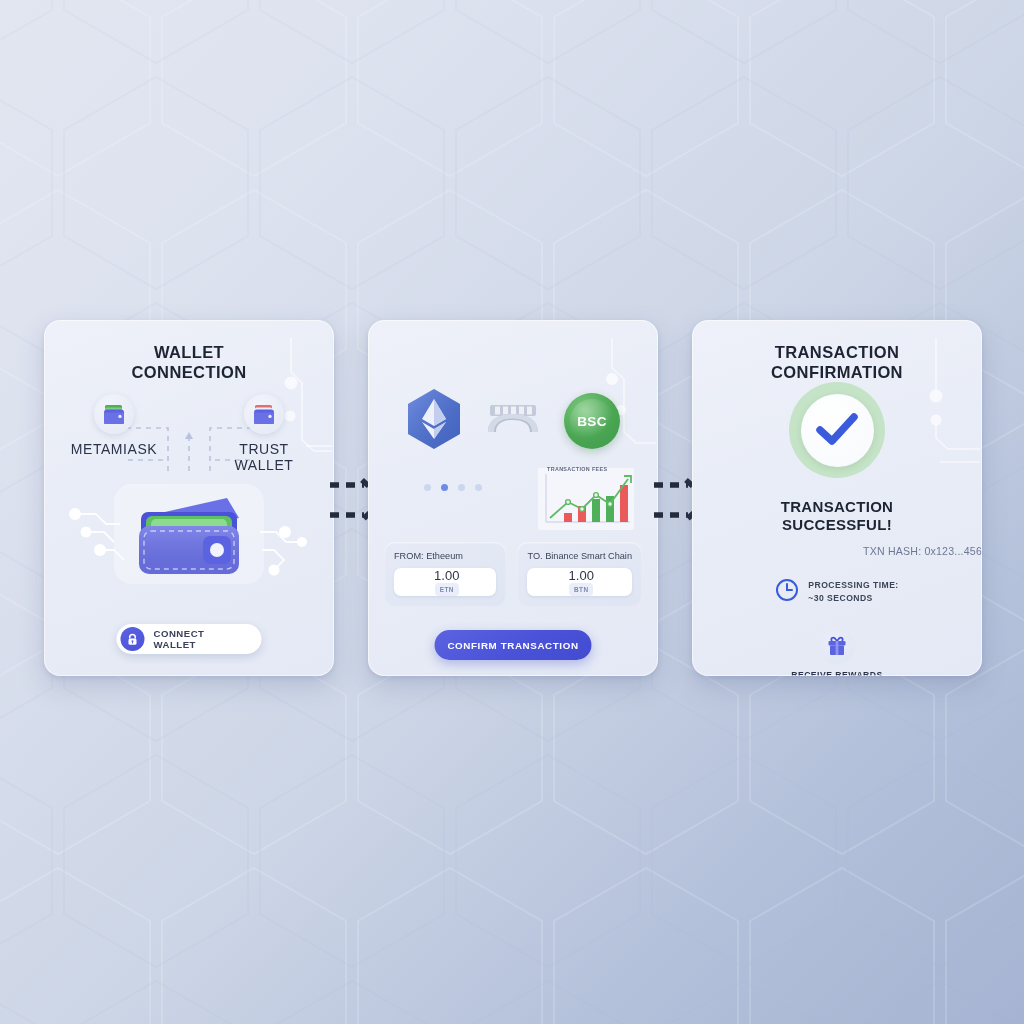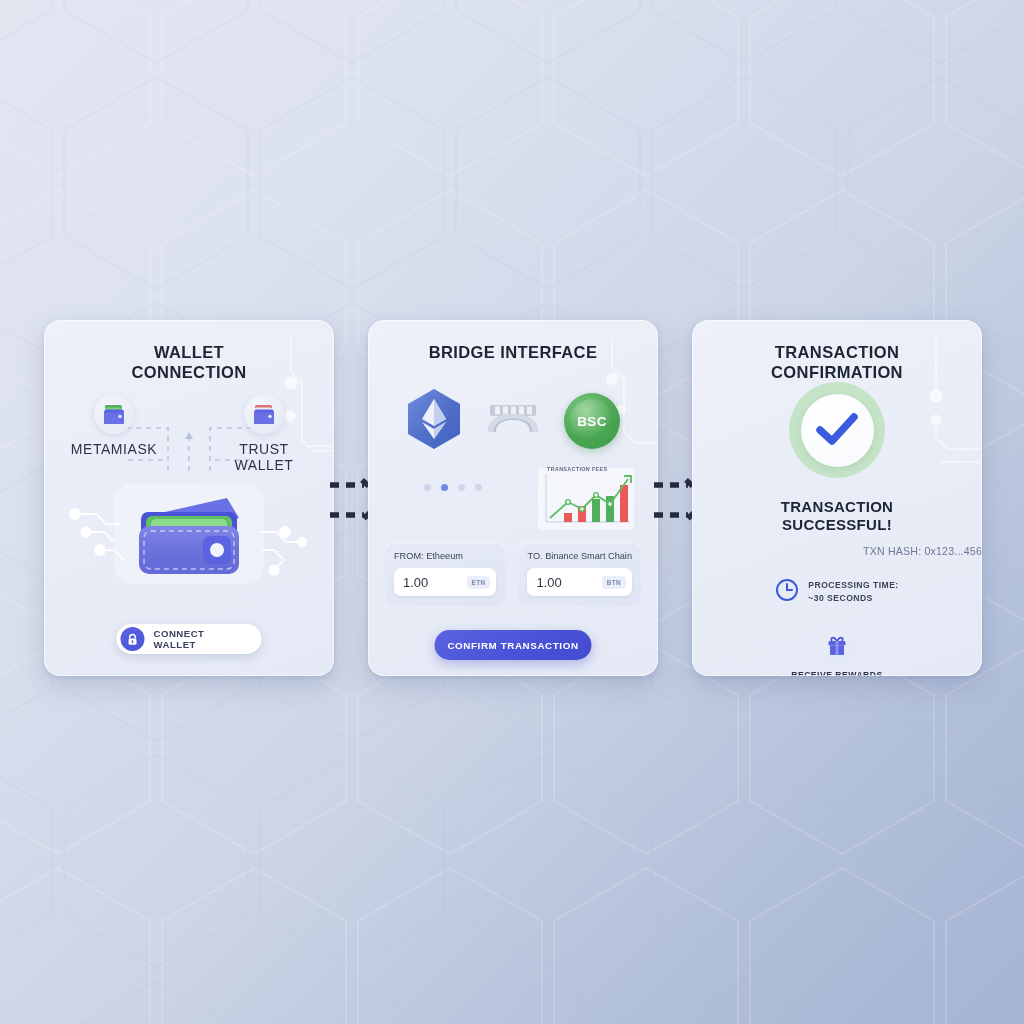--- a/index.html
+++ b/index.html
@@ -147,20 +147,21 @@
     background:linear-gradient(160deg,#e6eaf6,#dfe5f3);
     padding:9px 10px 10px;
     box-shadow:inset 0 1px 2px rgba(255,255,255,.7);
   }
   .io-label{ font-size:9.2px;color:#3b4458;margin-bottom:7px;white-space:nowrap;overflow:hidden; }
   .io-input{
     height:28px;border-radius:7px;background:#fff;
     display:flex;align-items:center;justify-content:space-between;
     padding:0 6px 0 9px;
     box-shadow:0 1px 3px rgba(90,105,150,.14);
+    flex-direction:column;
   }
   .io-value{ font-size:13px;color:#2e3648; }
   .io-badge{
     font-size:6.4px;font-weight:bold;letter-spacing:.4px;color:#7b88a8;
     background:#eaeefa;border-radius:4px;padding:3px 5px;
   }
 
   .confirm-btn{
     position:absolute; bottom:16px; left:50%; transform:translateX(-50%);
     width:157px;height:30px;border-radius:15px;
@@ -351,23 +352,20 @@
 
       <svg class="card-circuit" viewBox="0 0 290 360">
         <g stroke="rgba(255,255,255,.7)" stroke-width="1.6" fill="none">
           <path d="M244 18 L244 48 L256 59 L256 90"></path>
           <path d="M256 90 L256 112 L268 123 L288 123"></path>
         </g>
         <circle cx="244" cy="59" r="6" fill="rgba(255,255,255,.8)"></circle>
         <circle cx="253" cy="90" r="5" fill="rgba(255,255,255,.8)"></circle>
       </svg>
 
-      <div class="card-title">
-        <div>BRIDGE INTERFACE</div>
-      </div>
 
       <div class="chain-row">
         <span>
           <svg width="56" height="62" viewBox="0 0 56 62">
             <path d="M28 1 L54 16 L54 46 L28 61 L2 46 L2 16 Z" fill="#4a6fd8"></path>
             <path d="M28 1 L54 16 L54 46 L28 61 L2 46 L2 16 Z" fill="url(#ethg)"></path>
             <defs>
               <linearGradient id="ethg" x1="0" y1="0" x2="1" y2="1">
                 <stop offset="0" stop-color="rgba(255,255,255,.22)"></stop>
                 <stop offset="1" stop-color="rgba(0,0,0,.10)"></stop>

